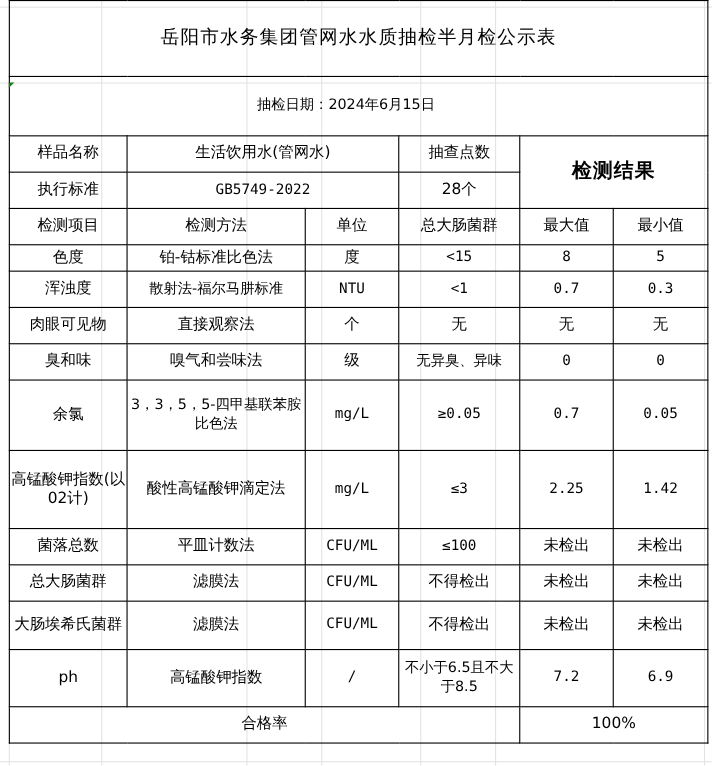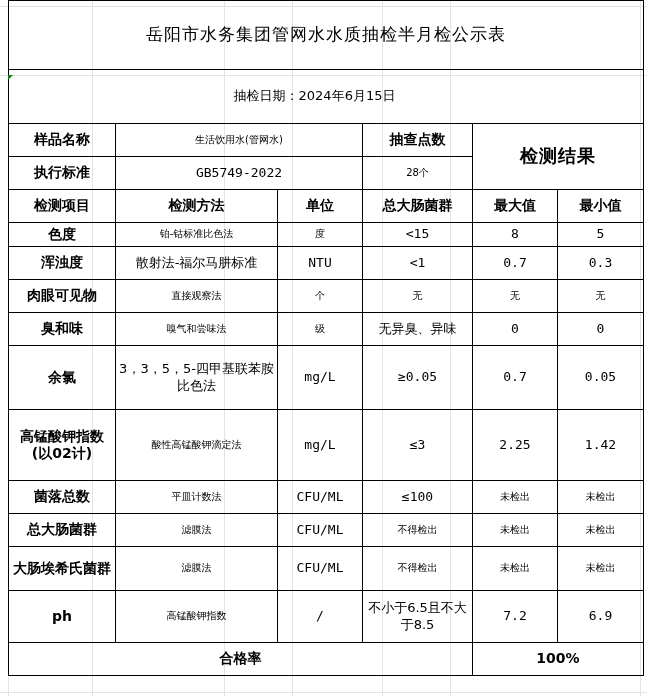--- a/index.html
+++ b/index.html
@@ -9,22 +9,22 @@
   .sheet-grid { position:absolute; left:0; top:0; width:647px; height:696px; }
   .sheet-grid .v { position:absolute; top:0; bottom:0; width:1px; background:#e3e3e3; }
   .sheet-grid .h { position:absolute; left:0; right:0; height:1px; background:#e3e3e3; }
   table.report { position:absolute; left:8px; top:0; border-collapse:collapse;
                  table-layout:fixed; width:635px; }
   table.report td { border:1px solid #000; text-align:center; vertical-align:middle;
                     padding:0 1px; overflow:hidden; line-height:1.25; }
   .title-cell { height:68px; font-size:17px; letter-spacing:1px; }
   .date-cell { height:53px; text-align:left; padding-right:24px !important;
                font-size:13px; vertical-align:middle; }
-  .b { font-weight:bold; font-size:14px; }
-  .n { font-size:10px; font-weight:normal; }
+  .b { font-weight:normal; font-size:14px; }
+  .n { font-size:14px; font-weight:normal; }
   .mono { font-family:"DejaVu Sans Mono","Liberation Mono",monospace; font-size:13px; }
   .big { font-weight:bold; font-size:18px; letter-spacing:1px; }
   .corner-mark { position:absolute; left:8px; top:75px; width:0; height:0;
                  border-top:5px solid #1a7a1a; border-right:5px solid transparent; }
 </style>
 </head>
 <body>
 
 <div class="sheet-grid">
   <div class="v" style="left:8px"></div>

